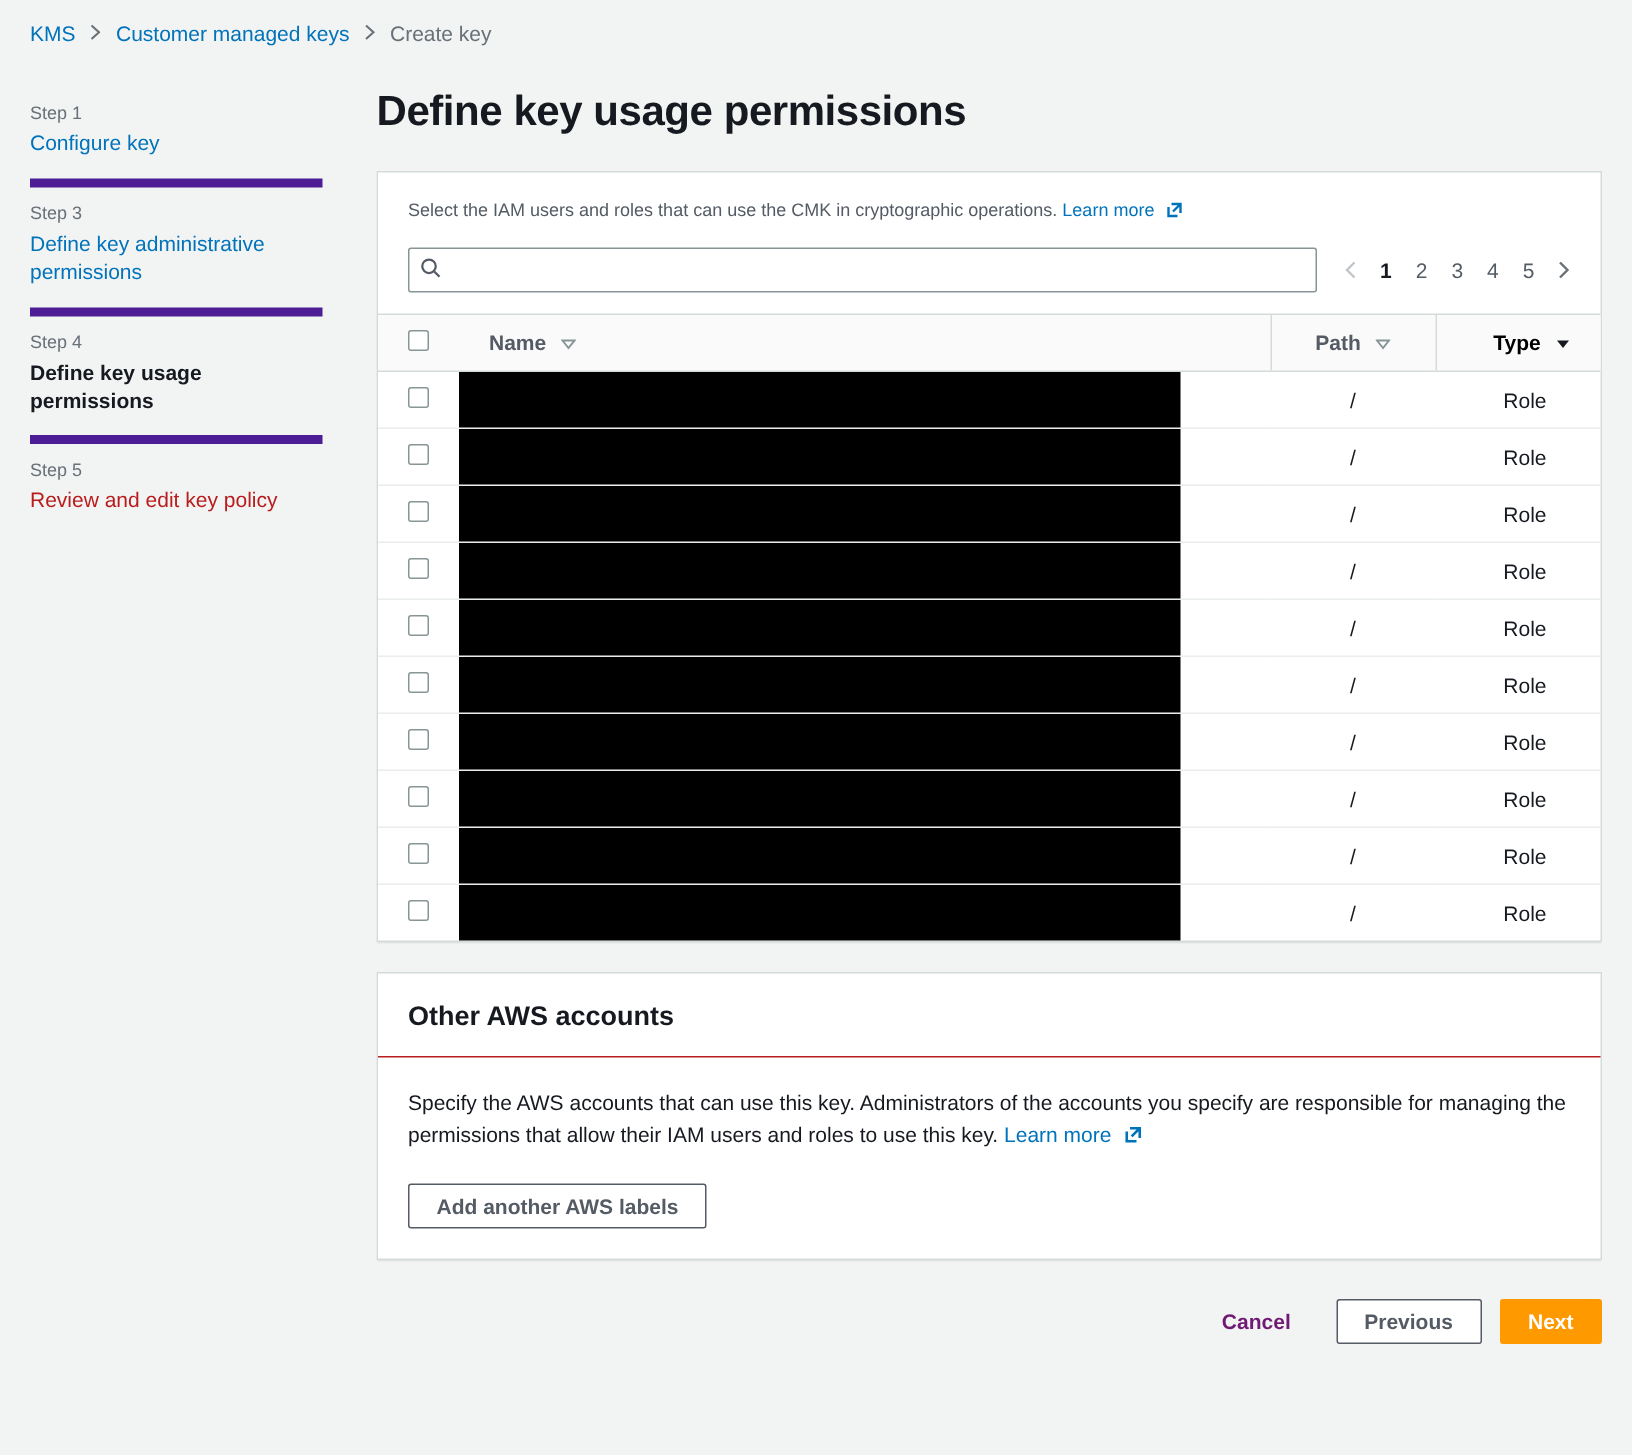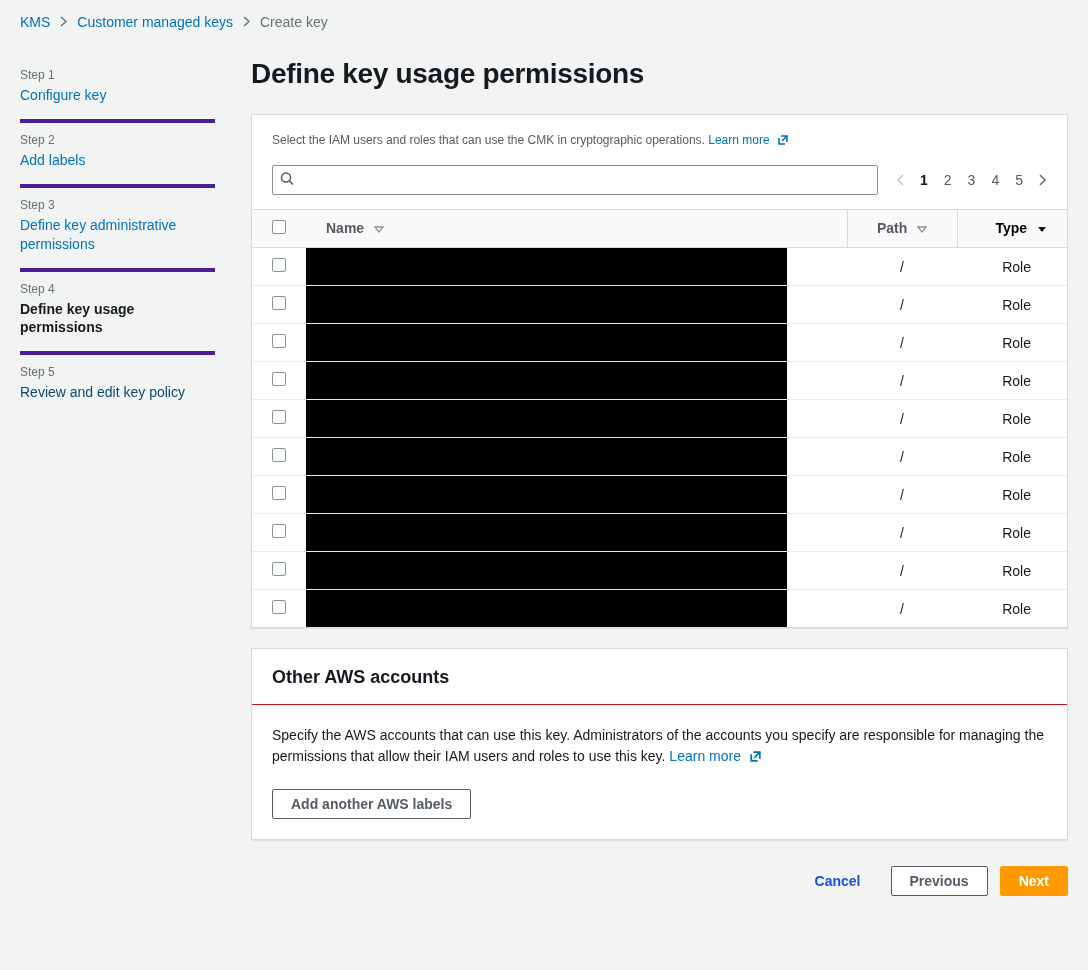--- a/index.html
+++ b/index.html
@@ -6,27 +6,27 @@
     body { font-family: "Amazon Ember", "Helvetica Neue", Arial, sans-serif; background: #f2f3f3; color: #16191f; font-size: 14px; }
     
     .breadcrumb { padding: 14px 20px 10px 20px; font-size: 14px; display: flex; align-items: center; gap: 10px; }
     .breadcrumb a { color: #0073bb; text-decoration: none; }
     .breadcrumb .current { color: #687078; }
     .breadcrumb .chevron { color: #687078; }
     
     .layout { display: flex; padding: 0 20px; gap: 36px; }
     
     .sidebar { width: 195px; flex-shrink: 0; padding-top: 18px; }
-    .step { padding: 10px 0 14px 0; border-bottom: 4px solid #4c1d95; }
+    .step { padding: 10px 0 14px 0; border-bottom: 6px solid #4c1d95; }
     .step:last-child { border-bottom: none; }
     .step-label { color: #687078; font-size: 12px; margin-bottom: 4px; }
     .step-title { font-size: 14px; line-height: 1.35; }
     .step-title.link { color: #0073bb; cursor: pointer; }
     .step-title.active { color: #16191f; font-weight: 700; }
-    .step-title.disabled { color: #0c4a6e; }
+    .step-title.disabled { color: #b91c1c; }
     
     .main { flex: 1; padding-bottom: 30px; }
     .page-title { font-size: 28px; font-weight: 700; padding: 18px 0 24px 0; letter-spacing: -0.3px; }
     
     .panel { background: #fff; border: 1px solid #d5dbdb; margin-bottom: 20px; box-shadow: 0 1px 1px rgba(0,30,38,0.08); }
     .panel-header { padding: 18px 20px 12px 20px; }
     .panel-header h2 { font-size: 18px; font-weight: 700; margin-bottom: 4px; }
     .panel-header .desc { font-size: 12px; color: #545b64; }
     .panel-header .desc a { color: #0073bb; text-decoration: none; }
     .panel-body-simple { padding: 20px; border-top: 1px solid #b91c1c; }
@@ -52,21 +52,21 @@
     .cell-name { position: relative; }
     .redact { position: absolute; top: 0; bottom: 0; left: 0; right: 60px; background: #000; }
     .col-divider { border-left: 1px solid #d5dbdb; }
     .chk { width: 14px; height: 14px; border: 1px solid #879596; border-radius: 2px; display: inline-block; cursor: pointer; background:#fff; }
     
     .other-desc { font-size: 14px; color: #16191f; line-height: 1.5; margin-bottom: 20px; }
     .other-desc a { color: #0073bb; text-decoration: none; }
     
     .btn { display: inline-flex; align-items:center; border: 1px solid #545b64; background: #fff; color: #545b64; font-weight: 700; padding: 6px 18px; border-radius: 2px; cursor: pointer; font-size: 14px; }
     .btn.primary { background: #ff9900; border-color: #ff9900; color: #fff; }
-    .btn.ghost { border: none; background: transparent; color: #1d4ed8; }
+    .btn.ghost { border: none; background: transparent; color: #701a75; }
     
     .footer-actions { display: flex; justify-content: flex-end; gap: 12px; padding: 6px 0 14px 0; align-items: center; }
     
     .ext-icon { display:inline-block; vertical-align: -2px; margin-left: 4px; }
     svg { display: inline-block; }
   </style>
 </head>
 <body>
 
 <nav class="breadcrumb">
@@ -83,24 +83,20 @@
       </svg>
   </span>
   <span class="current">Create key</span>
 </nav>
 
 <div class="layout">
   <aside class="sidebar">
     <div class="step">
       <div class="step-label">Step 1</div>
       <div class="step-title link">Configure key</div>
-    </div>
-    <div class="step">
-      <div class="step-label">Step 2</div>
-      <div class="step-title link">Add labels</div>
     </div>
     <div class="step">
       <div class="step-label">Step 3</div>
       <div class="step-title link">Define key administrative permissions</div>
     </div>
     <div class="step">
       <div class="step-label">Step 4</div>
       <div class="step-title active">Define key usage permissions</div>
     </div>
     <div class="step">

